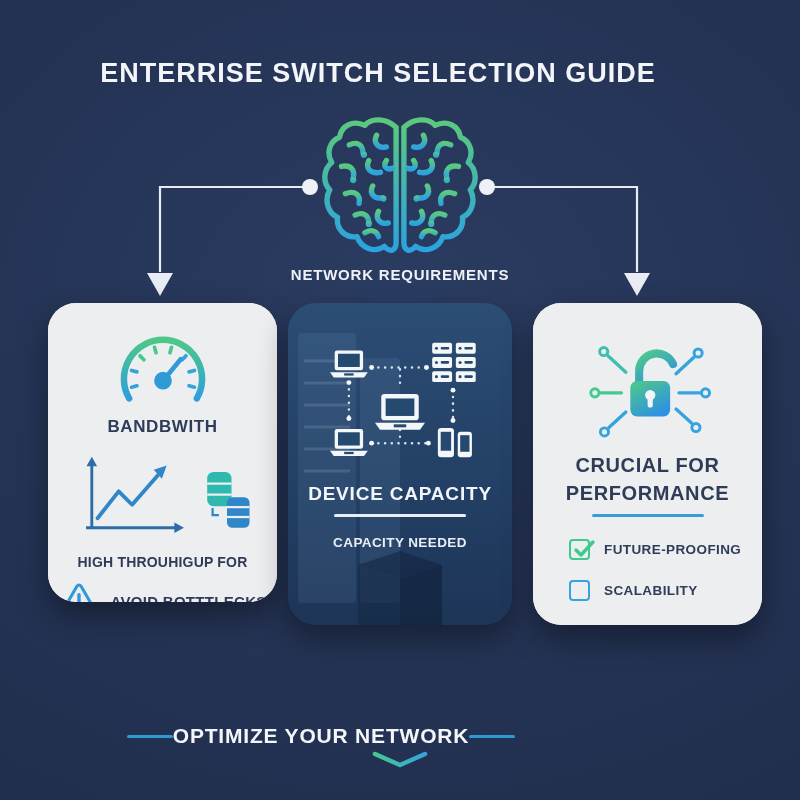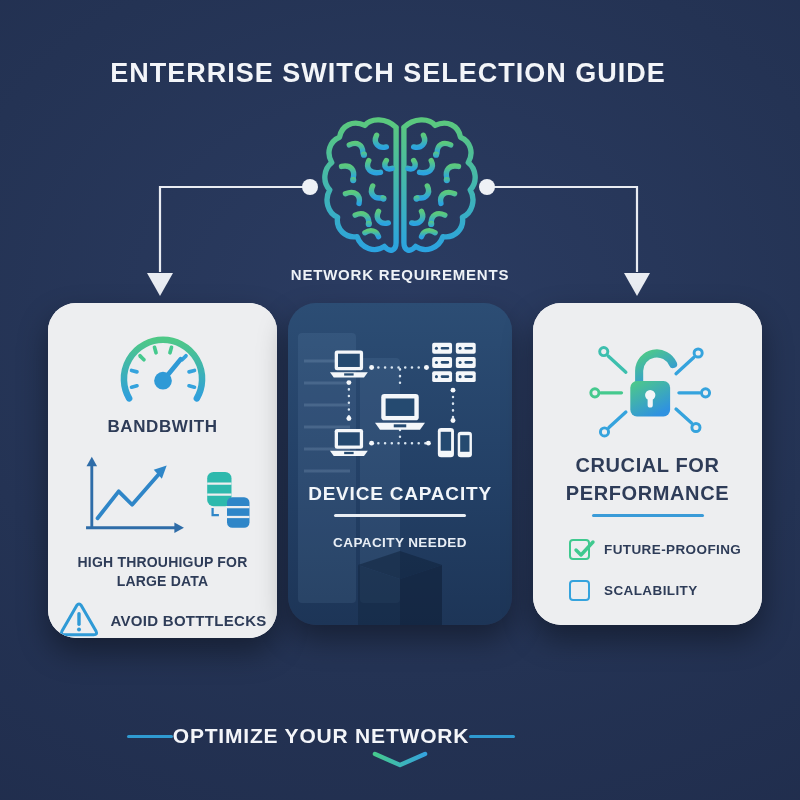--- a/index.html
+++ b/index.html
@@ -3,39 +3,39 @@
 <meta charset="utf-8">
 <style>
   html,body { margin:0; padding:0; background:#10182c; }
   .canvas {
     position:relative; width:800px; height:800px; overflow:hidden;
     font-family:"Liberation Sans", sans-serif;
     background: radial-gradient(120% 95% at 50% 38%, #2b3c62 0%, #243354 48%, #1e2a49 100%);
   }
   
   .page-title {
-    position:absolute; top:58px; left:10px; width:756px; text-align:center;
+    position:absolute; top:58px; left:0; width:756px; text-align:center;
     color:#f3f5f9; font-size:27px; font-weight:700; letter-spacing:1px; margin:0;
   }
   
   .hero-svg { position:absolute; left:0; top:100px; }
   .brain-wrap { position:absolute; left:322px; top:108px; width:156px; height:150px; }
   .hero-label {
     position:absolute; top:266px; left:0; width:800px; text-align:center;
     color:#eef2f7; font-size:15px; font-weight:600; letter-spacing:0.8px;
   }
   
   .card { position:absolute; border-radius:28px; box-shadow:0 14px 30px rgba(0,0,0,.38); }
   .card::before { content:""; position:absolute; inset:-3px; border-radius:31px; z-index:-1; background:var(--ring); }
   .card-inner { position:relative; width:100%; height:100%; border-radius:28px; overflow:hidden;
                 display:flex; flex-direction:column; align-items:center; }
   .card-light { background:#edeef0; }
   .card-light .card-inner { background:#edeef0; }
 
-  .card-left  { left:48px;  top:303px; width:229px; height:335px;
+  .card-left  { left:48px;  top:303px; width:229px; height:299px;
     --ring: linear-gradient(180deg, rgba(78,203,141,0) 0%, rgba(78,203,141,0) 36%, #4ecb8d 54%); }
   .card-mid   { left:288px; top:303px; width:224px; height:322px;
     --ring: linear-gradient(180deg, #213150 0%, #213150 34%, rgba(33,49,80,0) 54%), linear-gradient(90deg, #4ecb8d, #35a3dd); }
   .card-right { left:533px; top:303px; width:229px; height:322px;
     --ring: linear-gradient(180deg, rgba(53,163,221,0) 0%, rgba(53,163,221,0) 36%, #35a3dd 54%); }
   .card-mid .card-inner { background:linear-gradient(180deg, #2c4d74 0%, #234066 55%, #1d3557 100%); }
 
   .card-title { color:#2e3c58; font-size:17px; font-weight:700; letter-spacing:0.6px; text-align:center; line-height:1.4; }
   .underline { height:2.5px; border-radius:2px; }
   .u-blue { background:#3a9bd8; width:112px; }
@@ -172,21 +172,20 @@
             <line x1="8" y1="31" x2="35" y2="31" stroke="#edeef0" stroke-width="2.5"></line>
             <path d="M14,46 v8 h7" fill="none" stroke="#2f86c8" stroke-width="2.5"></path>
             <rect x="30" y="34" width="25" height="34" rx="6" fill="#2f86c8"></rect>
             <line x1="30" y1="45" x2="55" y2="45" stroke="#edeef0" stroke-width="2.5"></line>
             <line x1="30" y1="56" x2="55" y2="56" stroke="#edeef0" stroke-width="2.5"></line>
           </svg>
         </span>
       </div>
       <div class="feature-text">
         <div>HIGH THROUHIGUP FOR</div>
-        <div>LARGE DATA</div>
       </div>
       <div class="warning-row">
         <span>
           <svg width="42" height="38" viewBox="0 0 44 40">
             <path d="M19.5,6 Q22,2.5 24.5,6 L40,33 Q41.8,36.5 37.5,36.5 L6.5,36.5 Q2.2,36.5 4,33 Z" fill="none" stroke="#2f9ad6" stroke-width="3.2" stroke-linejoin="round"></path>
             <line x1="22" y1="14.5" x2="22" y2="25.5" stroke="#2f9ad6" stroke-width="3.6" stroke-linecap="round"></line>
             <circle cx="22" cy="31" r="2.1" fill="#2f9ad6"></circle>
           </svg>
         </span>
         <span class="warning-label">AVOID BOTTTLECKS</span>

